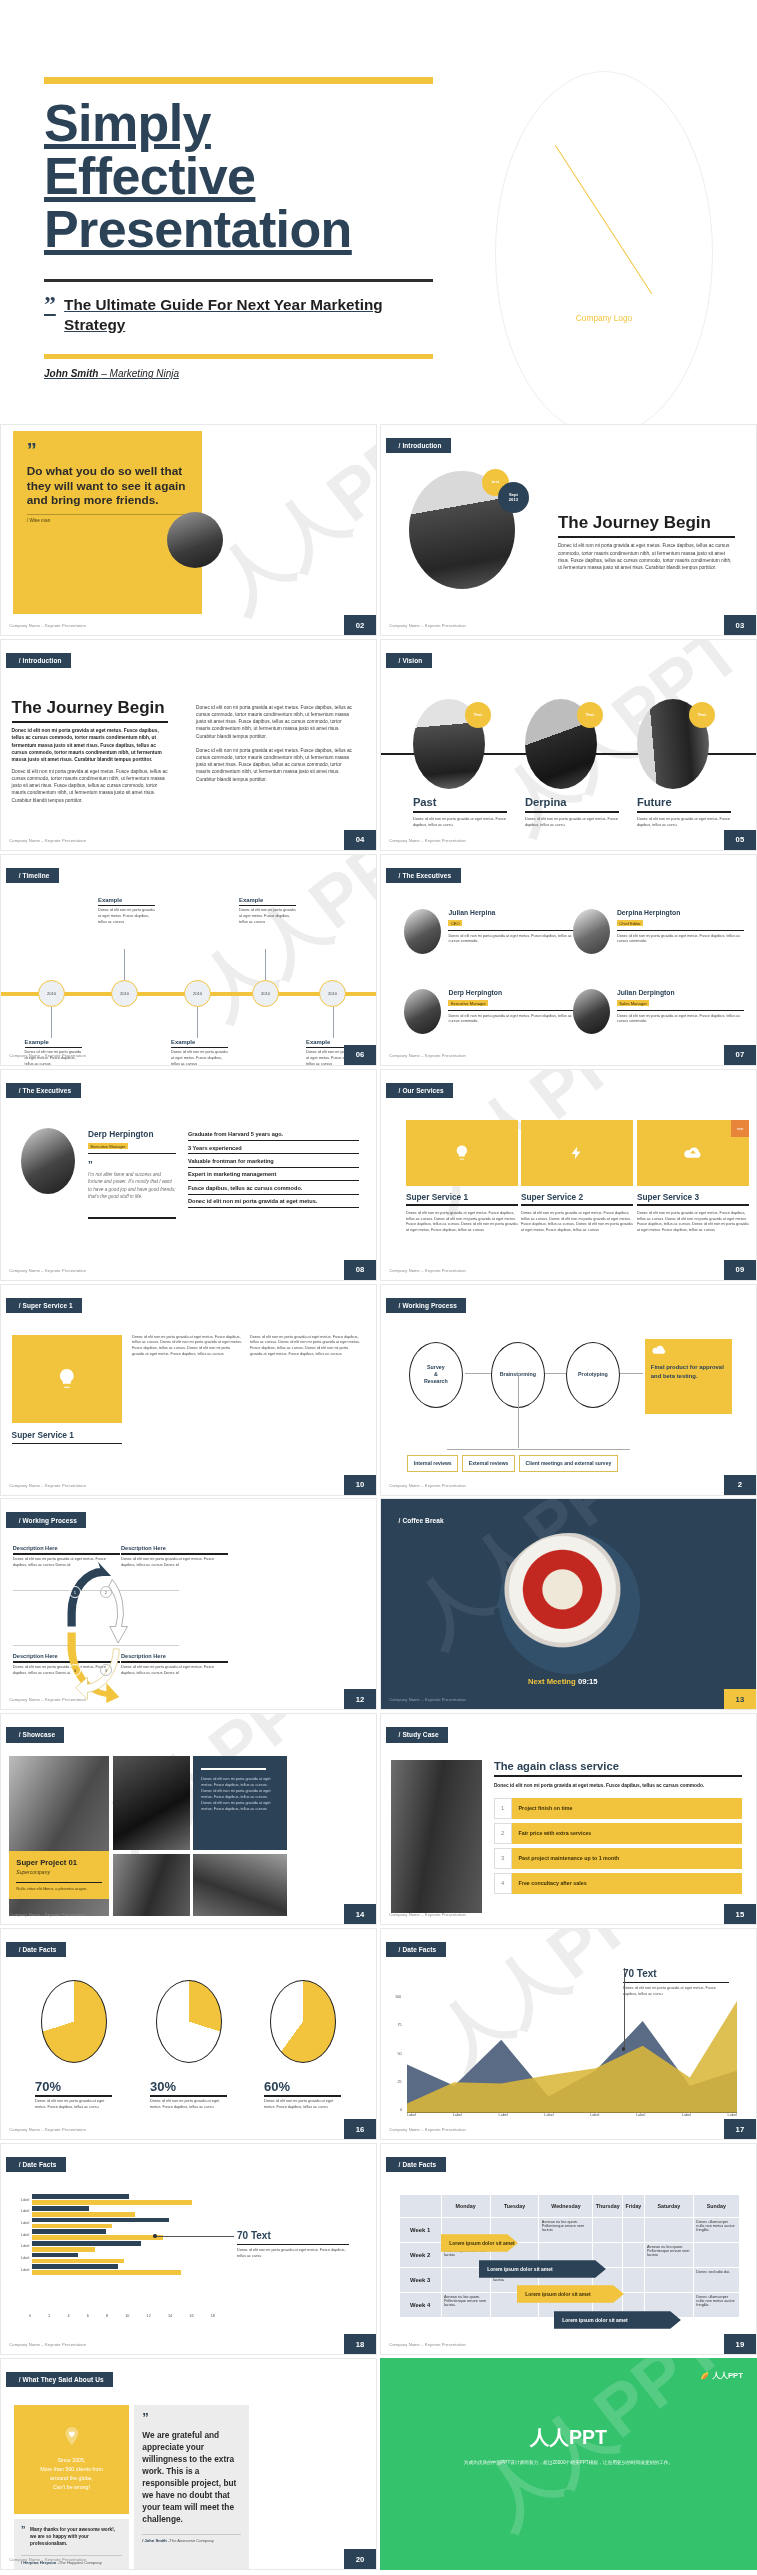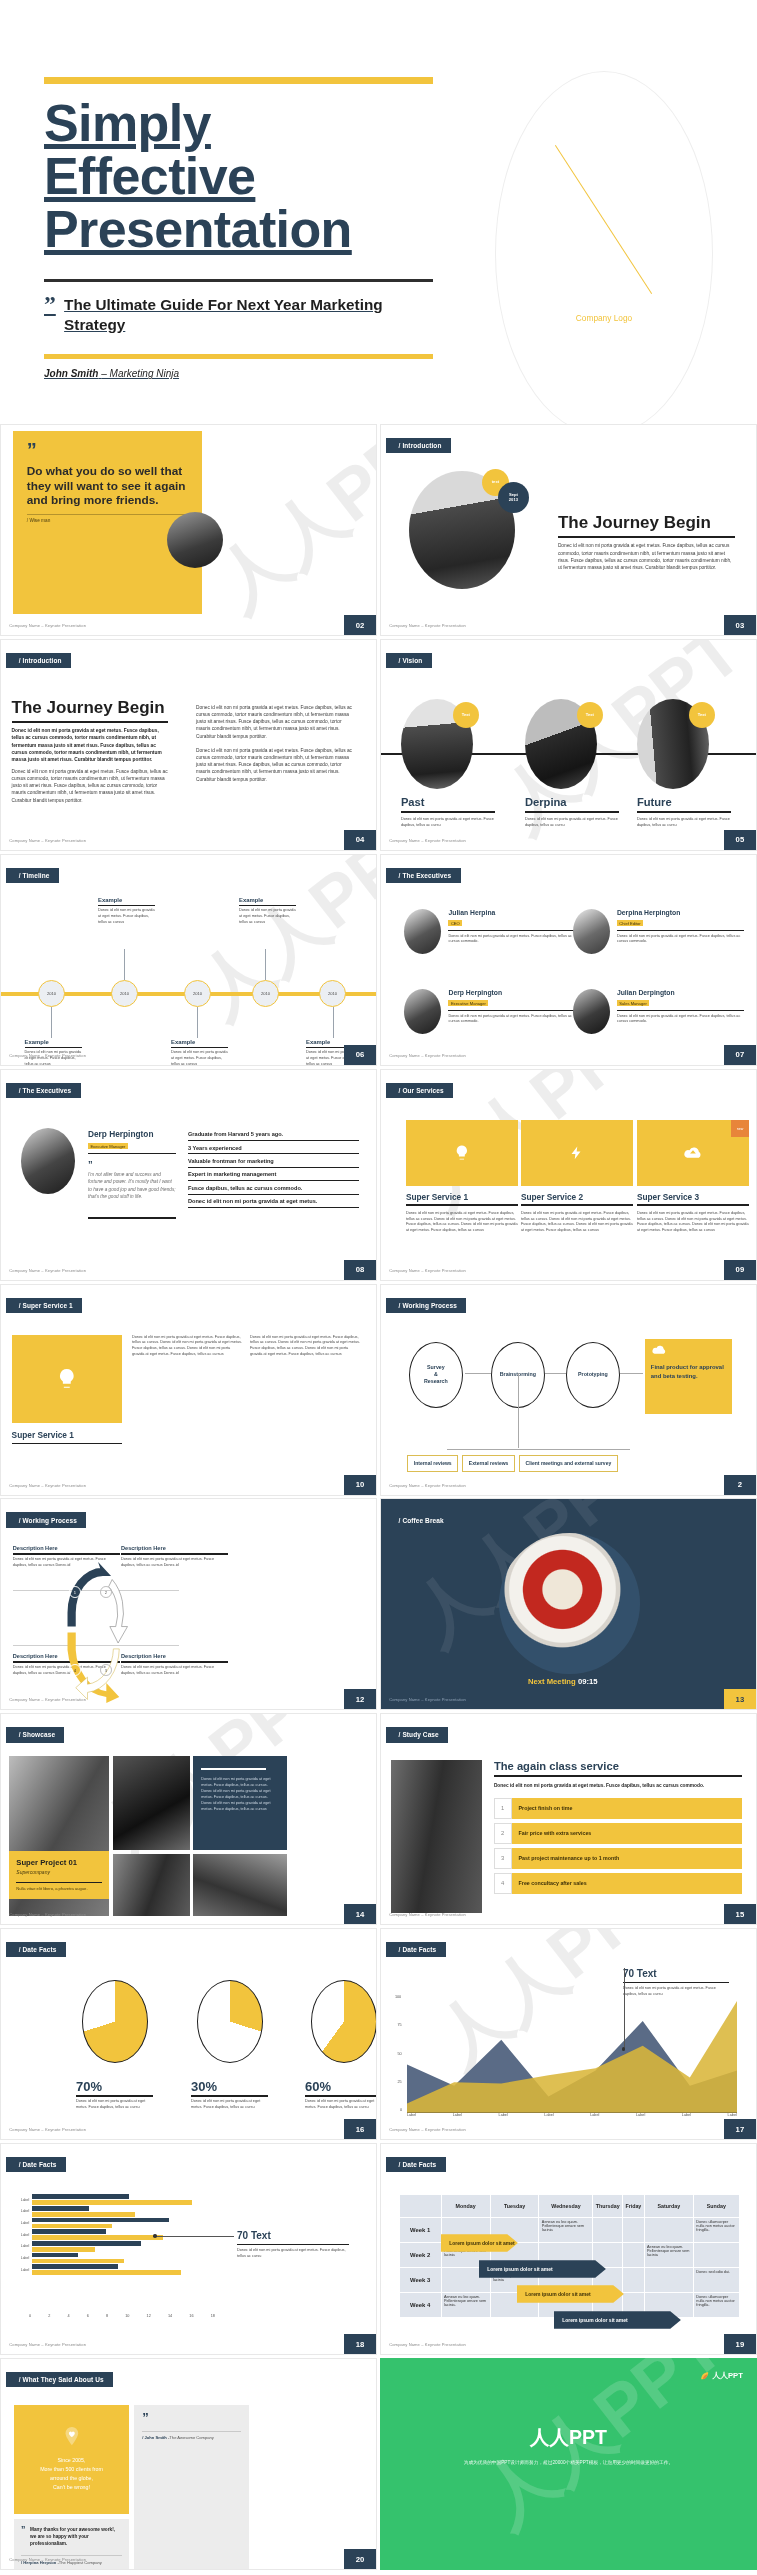--- a/index.html
+++ b/index.html
@@ -131,21 +131,21 @@
   
   .sccase-img{ position:absolute; left:10.6px; top:46px; width:91px; height:153px;
      background:linear-gradient(100deg,#6e6e6e,#2e2e2e 45%,#585858);}
   .sc-item{ display:flex; align-items:stretch; margin-bottom:4.1px; height:21px;}
   .sc-num{ width:17.7px; border:0.6px solid #ddd; display:flex; align-items:center; justify-content:center;
      font-size:5.9px; color:#8b8b8b;}
   .sc-lbl{ flex:1; background:#f2c43d; display:flex; align-items:center; padding-left:7px;
      font-size:5.3px; font-weight:bold; color:#3d3008;}
 
   
-  .pie-wrap{ position:absolute; top:51px; width:77px; text-align:center;margin-left:41px;}
+  .pie-wrap{ position:absolute; top:51px; width:77px; text-align:center;}
   .pie{ width:66px; height:83px; border-radius:50%; border:1.5px solid #1f1f1f; margin:0 auto;}
   .pct{ font-size:13px; font-weight:bold; color:#2b4257; margin-top:15.3px; text-align:left;}
   .pct-hr{ height:1.5px; background:#1f1f1f; margin:1.8px 0 2.4px;}
 
   
   .axis-lbl{ position:absolute; font-size:3.8px; color:#555;}
   .callout{ position:absolute; }
   .callout-h{ font-size:10px; font-weight:bold; color:#2b4257;}
   .callout-hr{ height:1.5px; background:#1f1f1f; margin:2.4px 0 2.9px;}
 
@@ -257,21 +257,21 @@
       <div class="body-s" style="margin-top:7px">Donec id elit non mi porta gravida at eget metus. Fusce dapibus, tellus ac cursus commodo, tortor mauris condimentum nibh, ut fermentum massa justo sit amet risus. Fusce dapibus, tellus ac cursus commodo, tortor mauris condimentum nibh, ut fermentum massa justo sit amet risus. Curabitur blandit tempus porttitor.</div>
     </div>
     <div class="foot">Company Name – Keynote Presentation</div>
     <div class="pagenum">04</div>
   </div>
 
   <div class="slide">
     <div class="wm" style="left:100px;top:41px">人人PPT</div>
     <div class="tag">/ Vision</div>
     <div class="s5-line"></div>
-    <div class="s5-item" style="left:20px">
+    <div class="s5-item" style="left:32px">
       <div style="position:relative">
         <div class="s5-ov" style="background:linear-gradient(175deg,#e2e2e2 0 30%,#4d4d4d 30%,#1f1f1f 80%,#6a6a6a)"></div>
         <div class="bubble bub-y" style="left:52px;top:3.5px;width:26px;height:26px">Text</div>
       </div>
       <div class="s5-h">Past</div>
       <div class="hr-b"></div>
       <div class="body-xs">Donec id elit non mi porta gravida at eget metus. Fusce dapibus, tellus ac cursu</div>
     </div>
     <div class="s5-item" style="left:144px">
       <div style="position:relative">
@@ -804,20 +804,21 @@
         <div style="font-size:4.7px;font-weight:bold;color:#1f1f1f;line-height:1.5">Many thanks for your awesome work!, we are so happy with your professionaliam.</div>
       </div>
       <div style="height:0.6px;background:#c9c9c9;margin:8.3px 0 3.5px"></div>
       <div class="t-attr">
         <b>/ Herpina Herpson</b>
         <span>-The Happiest Company</span>
       </div>
     </div>
     <div class="t-grey2">
       <div style="font-size:13px;font-weight:bold;color:#2b4257;line-height:.6;margin-bottom:7px">”</div>
+      <div class="t-quote">We are grateful and appreciate your willingness to the extra work. This is a responsible project, but we have no doubt that your team will meet the challenge.</div>
       <div style="height:0.6px;background:#c9c9c9;margin:8.3px 0 3.5px"></div>
       <div class="t-attr">
         <b>/ John Smith</b>
         <span>-The Awesome Company</span>
       </div>
     </div>
     <div class="foot">Company Name – Keynote Presentation</div>
     <div class="pagenum">20</div>
   </div>
 

